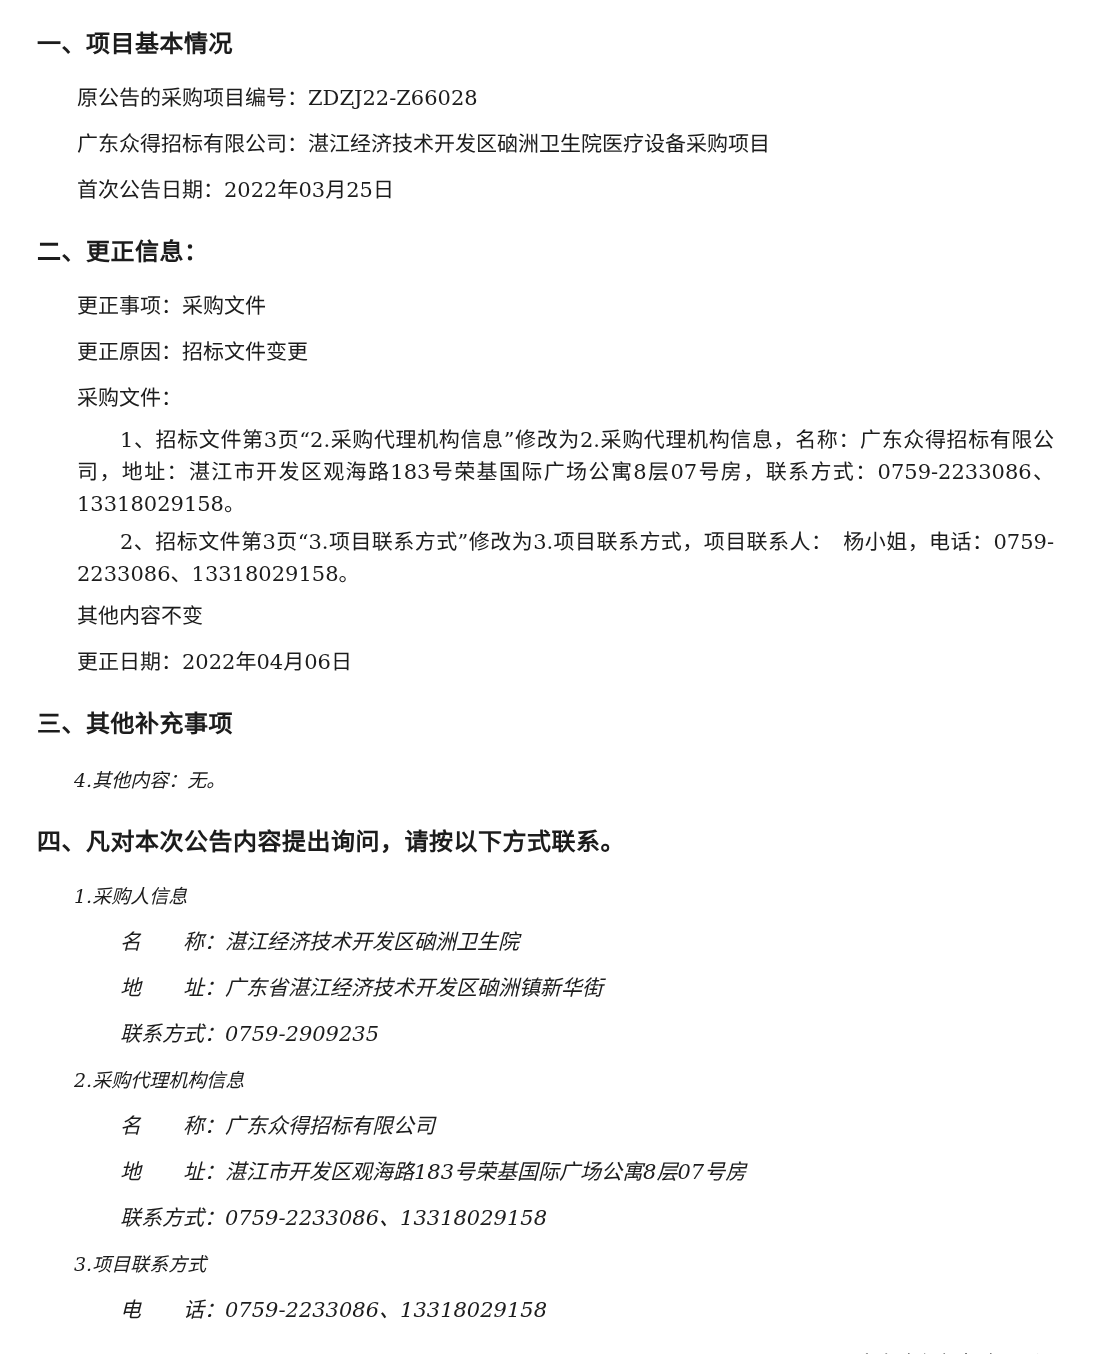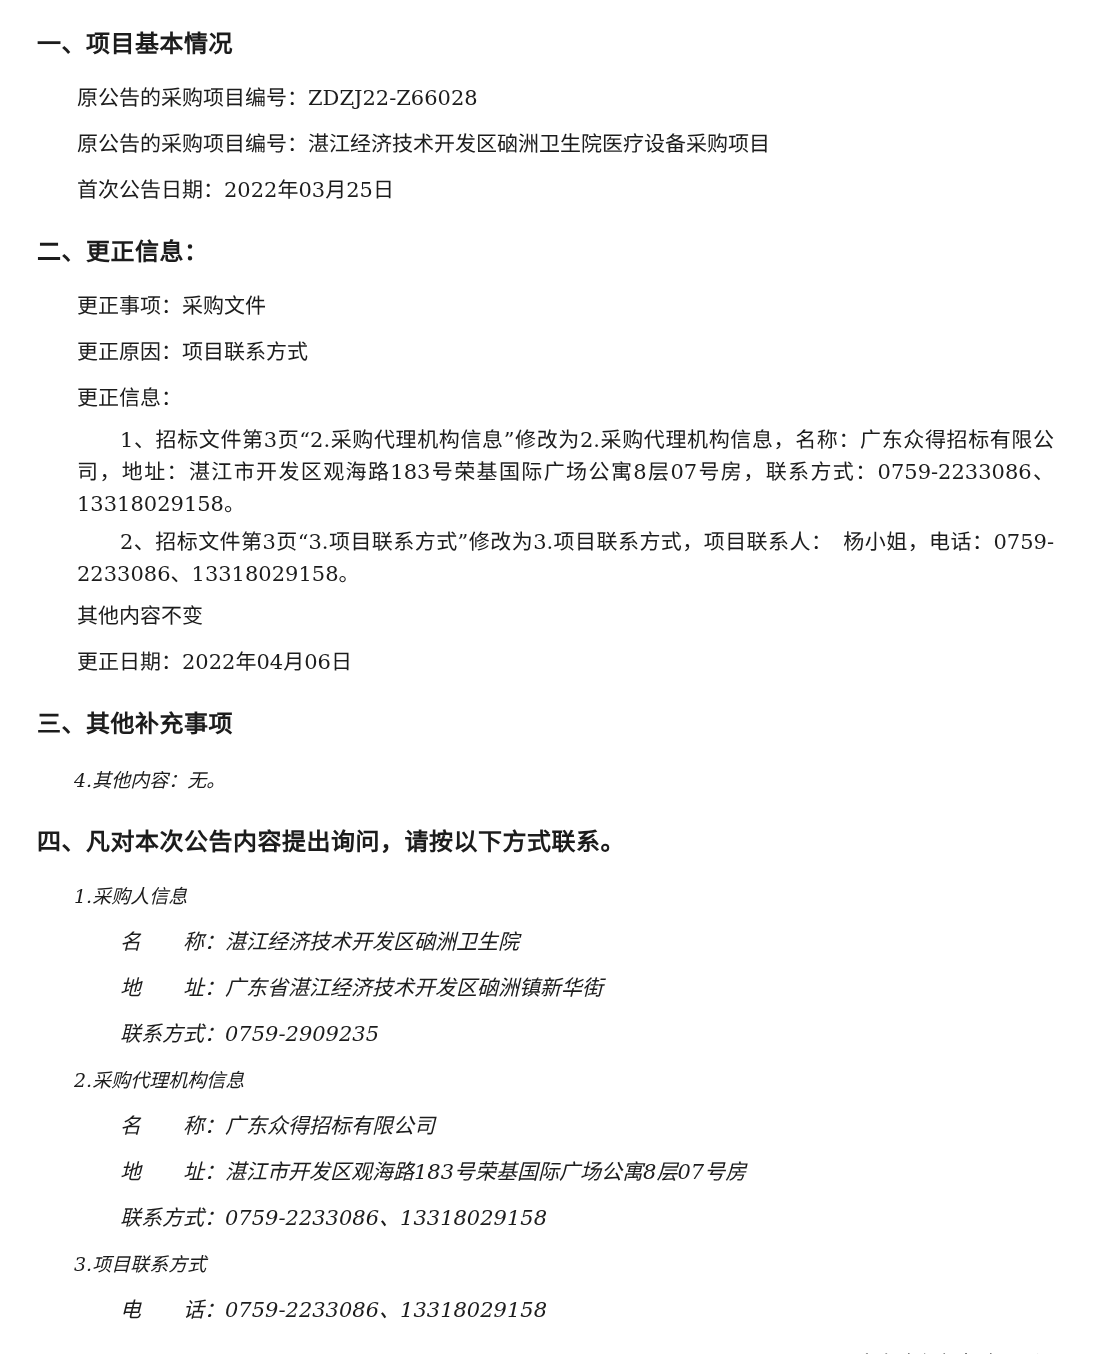--- a/index.html
+++ b/index.html
@@ -64,27 +64,27 @@
   }
   .signature-block { margin-top: 4px; }
 </style>
 </head>
 <body>
 
 <div class="page">
 
   <div class="heading">一、项目基本情况</div>
   <div class="line">原公告的采购项目编号：ZDZJ22-Z66028</div>
-  <div class="line">原公告的采购项目编号：湛江经济技术开发区硇洲卫生院医疗设备采购项目</div>
+  <div class="line">广东众得招标有限公司：湛江经济技术开发区硇洲卫生院医疗设备采购项目</div>
   <div class="line">首次公告日期：2022年03月25日</div>
 
   <div class="heading">二、更正信息：</div>
   <div class="line">更正事项：采购文件</div>
-  <div class="line">更正原因：项目联系方式</div>
-  <div class="line">更正信息：</div>
+  <div class="line">更正原因：招标文件变更</div>
+  <div class="line">采购文件：</div>
   <div class="para">1、招标文件第3页“2.采购代理机构信息”修改为2.采购代理机构信息，名称：广东众得招标有限公司，地址：湛江市开发区观海路183号荣基国际广场公寓8层07号房，联系方式：0759-2233086、13318029158。</div>
   <div class="para">2、招标文件第3页“3.项目联系方式”修改为3.项目联系方式，项目联系人：　杨小姐，电话：0759-2233086、13318029158。</div>
   <div class="line">其他内容不变</div>
   <div class="line">更正日期：2022年04月06日</div>
 
   <div class="heading">三、其他补充事项</div>
   <div class="subhead gap-top">4.其他内容：无。</div>
 
   <div class="heading">四、凡对本次公告内容提出询问，请按以下方式联系。</div>
 

